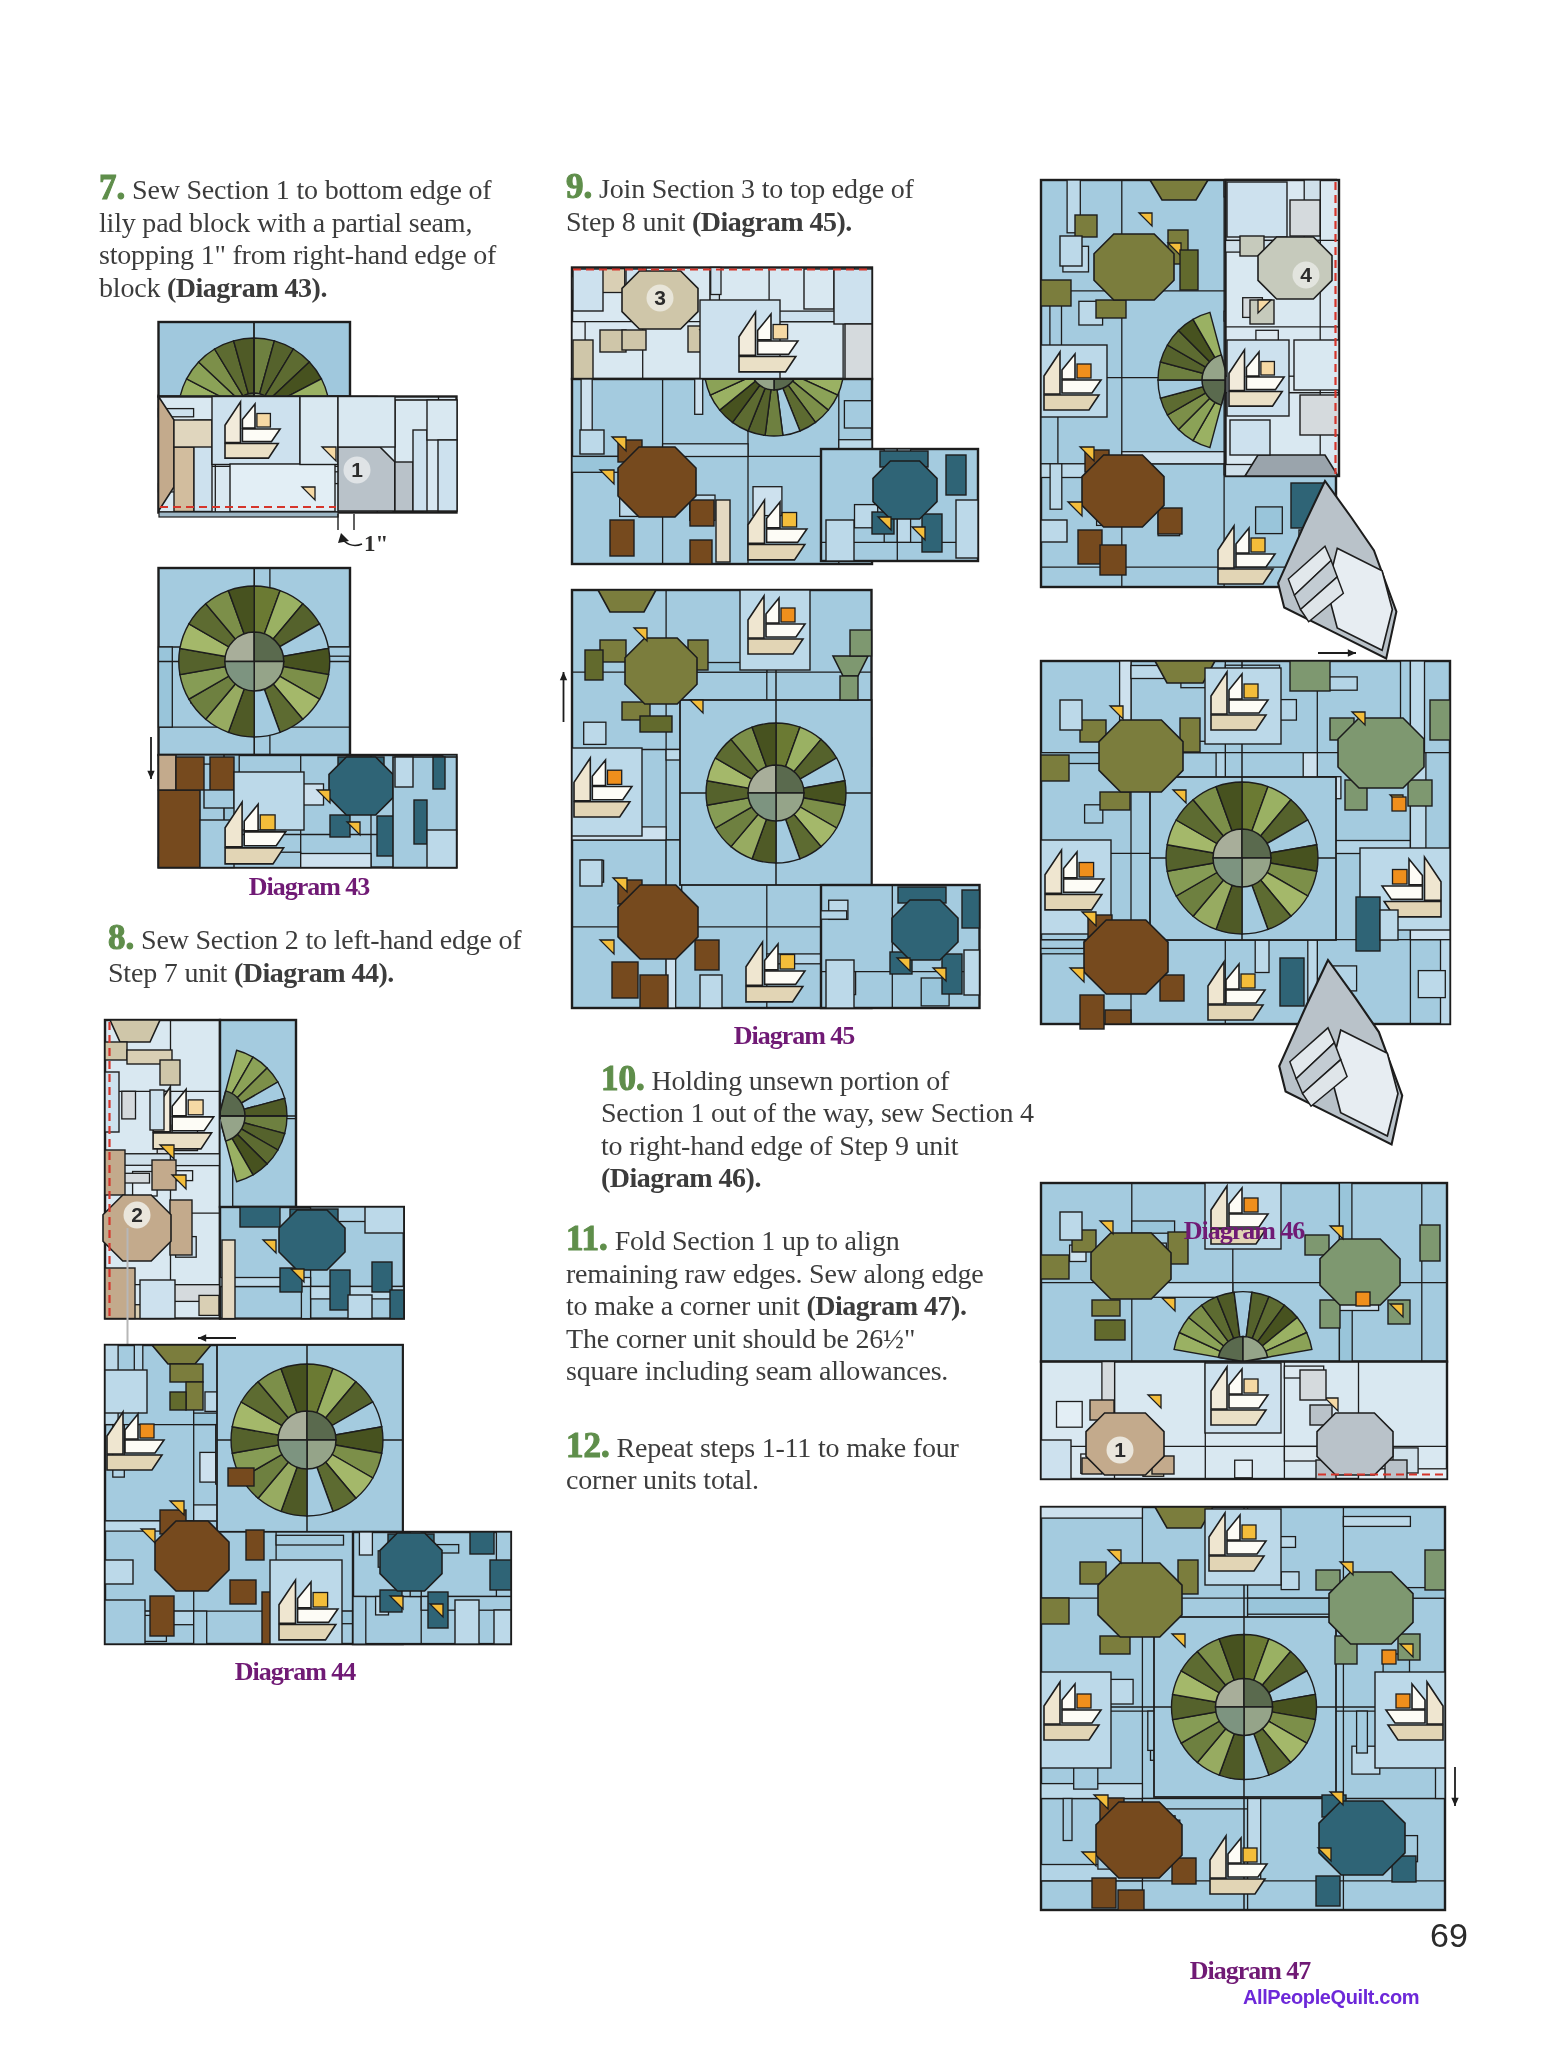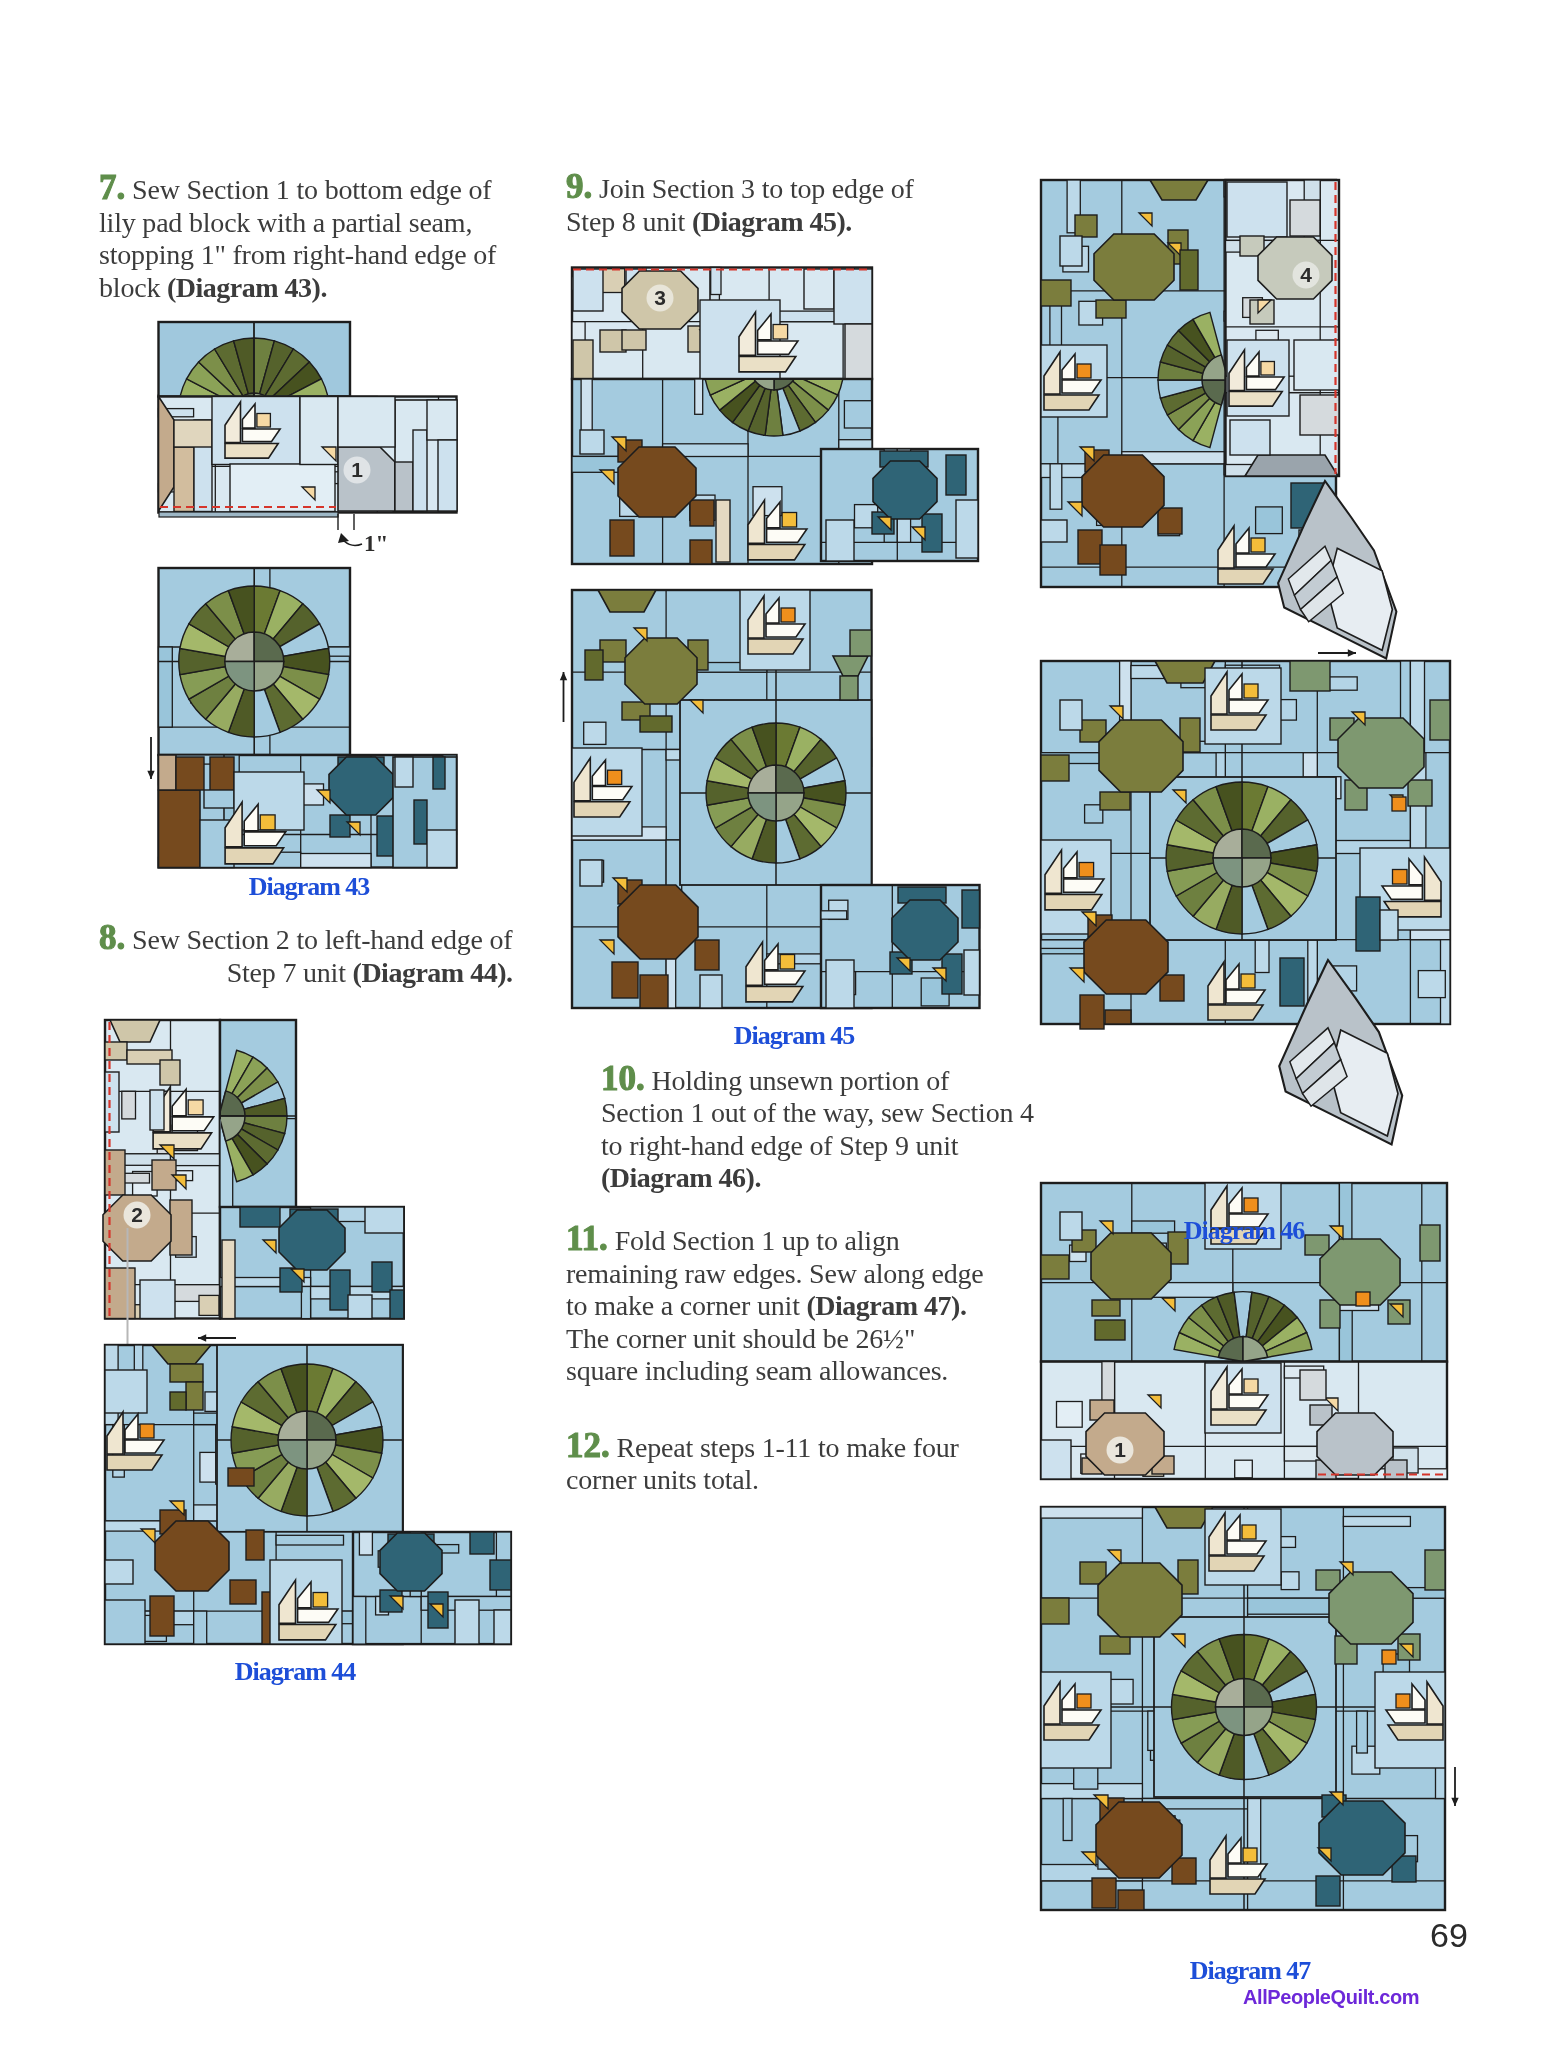--- a/index.html
+++ b/index.html
@@ -1,18 +1,18 @@
 <!DOCTYPE html>
 <html><head><meta charset="utf-8"><style>
 html,body{margin:0;padding:0;background:#ffffff;}
 #page{position:relative;width:1551px;height:2068px;background:#ffffff;overflow:hidden;
   font-family:"Liberation Serif",serif;}
 .step{position:absolute;font-size:28px;line-height:32.5px;color:#3c3c3c;letter-spacing:-0.2px;}
 .num{font-weight:bold;color:#5f8e4b;font-size:35px;line-height:1;letter-spacing:0;-webkit-text-stroke:1.1px #5f8e4b;}
-.cap{position:absolute;font-weight:bold;font-size:26px;color:#1d4ed8;letter-spacing:-1.0px;
+.cap{position:absolute;font-weight:bold;font-size:26px;color:#701a75;letter-spacing:-1.0px;
   text-align:left;transform:translateX(-50%);white-space:nowrap;}
 b{letter-spacing:-0.5px;}
 </style></head><body>
 <div id="page">
 <svg width="1551" height="2068" viewBox="0 0 1551 2068" style="position:absolute;left:0;top:0;">
 
 <g>
 
 <g>
 <rect x="158.5" y="322.0" width="191.5" height="74.5" fill="#a0c8dd" stroke="#1d1d1d" stroke-width="2.4"></rect>
@@ -1123,21 +1123,21 @@
 <polygon points="1228.0,1864.0 1267.0,1864.0 1258.0,1877.0 1228.0,1877.0" fill="#fdfcf6" stroke="#1d1d1d" stroke-width="1.6"></polygon>
 <polygon points="1210.0,1879.0 1265.0,1879.0 1255.0,1894.0 1210.0,1894.0" fill="#e2d5b5" stroke="#1d1d1d" stroke-width="1.6"></polygon>
 </g>
 
 <line x1="1455.0" y1="1767.0" x2="1455.0" y2="1806.0" stroke="#1d1d1d" stroke-width="1.8"></line>
 <polygon points="1455.0,1806.0 1451.3,1797.8 1458.7,1797.8" fill="#1d1d1d"></polygon>
 </svg>
 
 <div class="step" style="left:99px;top:170.2px;"><span class="num">7.</span> Sew Section 1 to bottom edge of<br>lily pad block with a partial seam,<br>stopping 1" from right-hand edge of<br>block <b>(Diagram 43).</b><br></div>
 
-<div class="step" style="left:99px;top:920.1px;text-align:right;"><span class="num">8.</span> Sew Section 2 to left-hand edge of<br>Step 7 unit <b>(Diagram 44).</b><br></div>
+<div class="step" style="left:108px;top:920.1px;"><span class="num">8.</span> Sew Section 2 to left-hand edge of<br>Step 7 unit <b>(Diagram 44).</b><br></div>
 
 <div class="step" style="left:566px;top:169.0px;"><span class="num">9.</span> Join Section 3 to top edge of<br>Step 8 unit <b>(Diagram 45).</b><br></div>
 
 <div class="step" style="left:566px;top:1060.5px;margin-left:35px;"><span class="num">10.</span> Holding unsewn portion of<br>Section 1 out of the way, sew Section 4<br>to right-hand edge of Step 9 unit<br><b>(Diagram 46).</b><br></div>
 
 <div class="step" style="left:566px;top:1221.2px;"><span class="num">11.</span> Fold Section 1 up to align<br>remaining raw edges. Sew along edge<br>to make a corner unit <b>(Diagram 47).</b><br>The corner unit should be 26½"<br>square including seam allowances.<br></div>
 
 <div class="step" style="left:566px;top:1412.7px;margin-top:15px;"><span class="num">12.</span> Repeat steps 1-11 to make four<br>corner units total.<br></div>
 
 <div class="cap" style="left:309px;top:872px;">Diagram 43</div>

